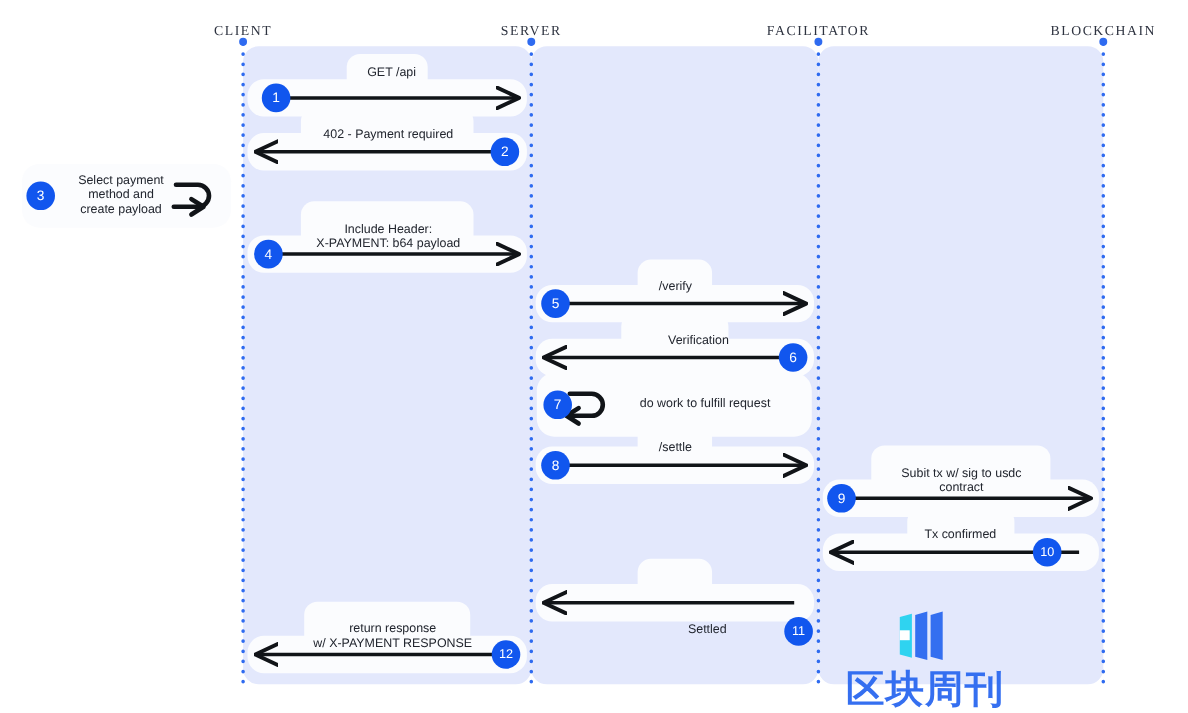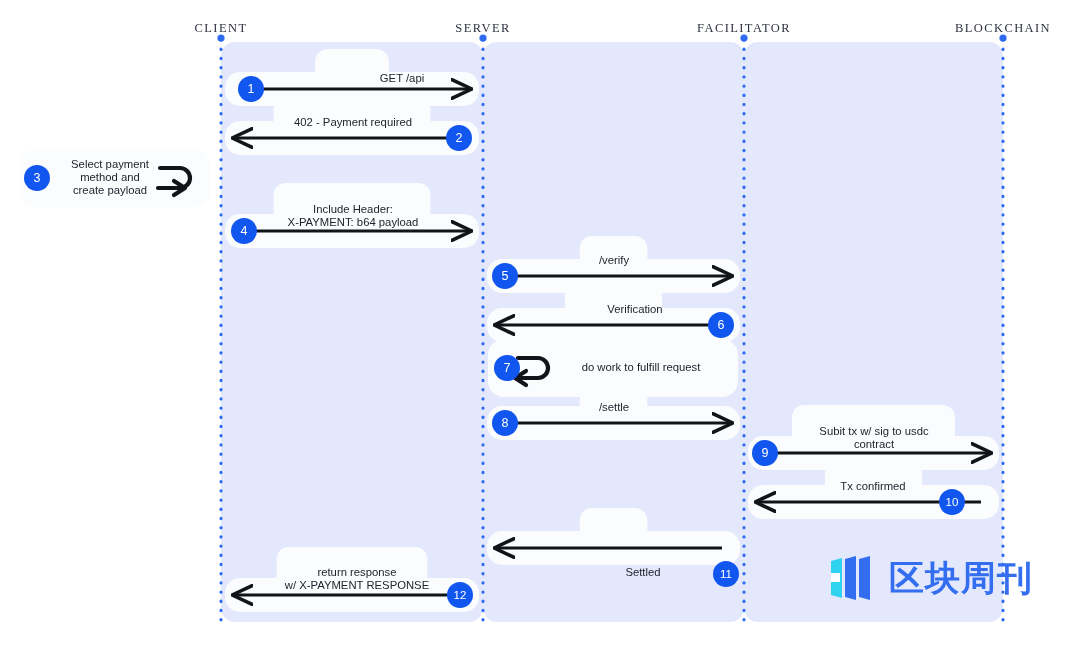--- a/index.html
+++ b/index.html
@@ -55,26 +55,27 @@
     color: #ffffff;
     font-size: 12.5px;
     line-height: 26px;
     text-align: center;
     transform: translate(-50%, -50%);
     font-family: "Liberation Sans", sans-serif;
   }
   .step-badge.wide { font-size: 11.5px; }
   .watermark {
     position: absolute;
-    left: 828px;
+    left: 769px;
     top: 555px;
     display: flex;
     align-items: center;
     gap: 9px;
     opacity: 0.97;
+    flex-direction: column;
   }
   .wm-text {
     font-family: "DejaVu Sans", sans-serif;
     font-size: 35px;
     font-weight: 700;
     color: #2f6bf0;
     letter-spacing: 1px;
     line-height: 1;
   }
 </style>
@@ -146,21 +147,21 @@
       </g>
   </svg>
 
   <div id="headers-layer">
       <div class="lane-header" style="left: 221px;">CLIENT</div>
       <div class="lane-header" style="left: 483px;">SERVER</div>
       <div class="lane-header" style="left: 744px;">FACILITATOR</div>
       <div class="lane-header" style="left: 1003px;">BLOCKCHAIN</div>
     </div>
   <div id="labels-layer">
-      <div class="msg-text" style="left: 356px; top: 79px; margin-left: 46px;">GET /api</div>
+      <div class="msg-text" style="left: 356px; top: 67px;">GET /api</div>
       <div class="msg-text" style="left: 353px; top: 123px;">402 - Payment required</div>
       <div class="msg-text" style="left: 110px; top: 178px;">Select payment
 method and
 create payload</div>
       <div class="msg-text" style="left: 353px; top: 216px;">Include Header:
 X-PAYMENT: b64 payload</div>
       <div class="msg-text" style="left: 614px; top: 261px;">/verify</div>
       <div class="msg-text" style="left: 635px; top: 310px;">Verification</div>
       <div class="msg-text" style="left: 641px; top: 368px;">do work to fulfill request</div>
       <div class="msg-text" style="left: 614px; top: 408px;">/settle</div>

